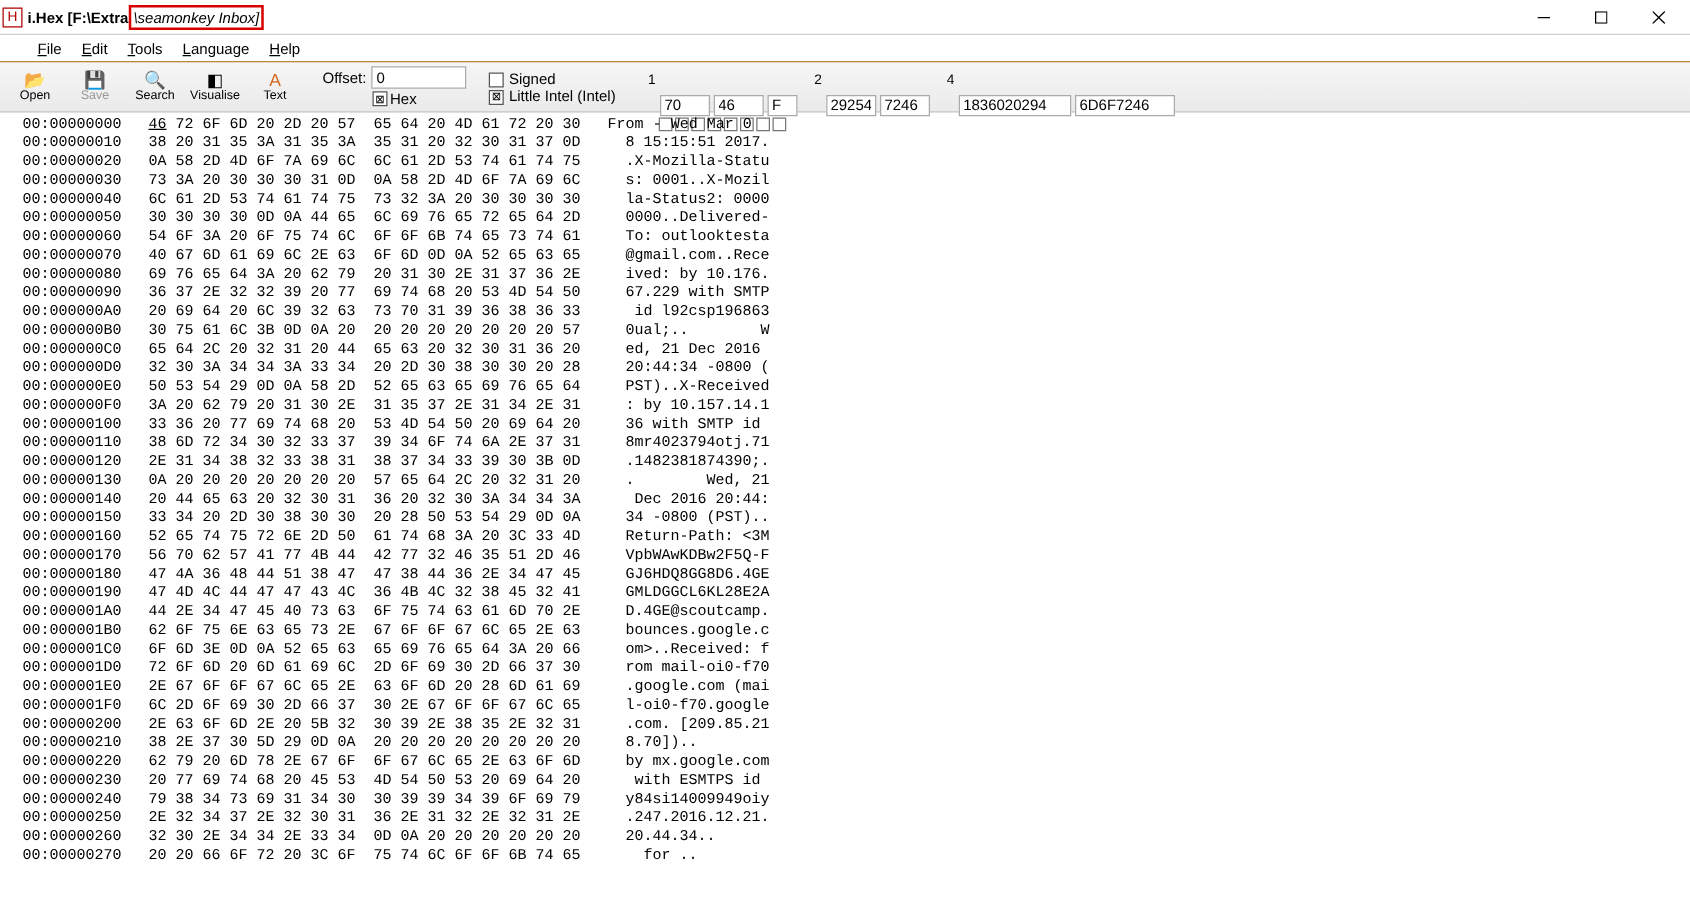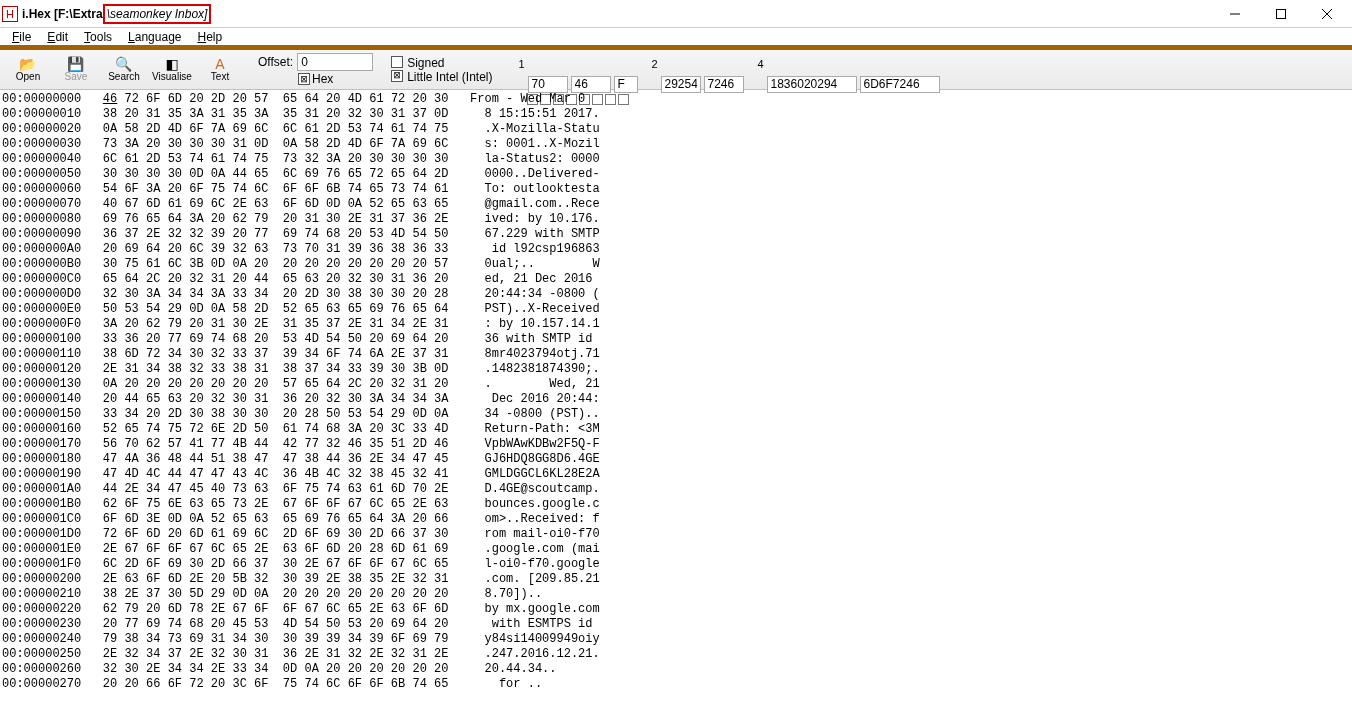--- a/index.html
+++ b/index.html
@@ -45,23 +45,23 @@
     display: inline-flex; align-items: center; justify-content: center;
     font-family: "Segoe UI Symbol", sans-serif;
     font-size: 10px;
   }
 
   
   .menubar {
     height: 22px;
     display: flex;
     align-items: center;
-    padding: 0 6px;
+    padding: 0 24px;
     gap: 4px;
-    border-bottom: 5px solid #a16207;
+    border-bottom: 1px solid #a16207;
   }
   .menubar .menu-item {
     padding: 2px 6px;
     cursor: default;
   }
   .menubar .menu-item span.u { text-decoration: underline; }
 
   
   .toolbar {
     height: 40px;
@@ -90,21 +90,21 @@
     width: 76px; height: 18px;
     border: 1px solid #aaa; padding: 0 3px;
     font-family: inherit; font-size: 12px;
   }
   .offset-group .hex-check { margin-left: 40px; display: flex; align-items: center; gap: 2px; }
 
   .endian-group {
     display: flex; flex-direction: column; gap: 0px;
     margin-left: 14px;
   }
-  .check-line { display: flex; align-items: flex-start; gap: 4px; }
+  .check-line { display: flex; align-items: flex-end; gap: 4px; }
   .chkbox {
     width: 12px; height: 12px;
     border: 1px solid #555;
     display: inline-flex; align-items: center; justify-content: center;
     font-size: 9px; line-height: 9px;
     background: #fff;
   }
 
   .value-groups {
     display: flex; align-items: flex-start; gap: 10px;
@@ -135,21 +135,21 @@
     background: #fff;
     display: inline-block;
   }
 
   
   .hexview {
     font-family: Consolas, "Courier New", monospace;
     font-size: 12px;
     line-height: 15px;
     white-space: pre;
-    padding: 2px 2px;
+    padding: 2px 18px;
     height: calc(726px - 28px - 22px - 40px);
     overflow: auto;
     position: relative;
   }
   .hexview .underline {
     text-decoration: underline;
   }
 
   svg { display: block; }
 </style>

